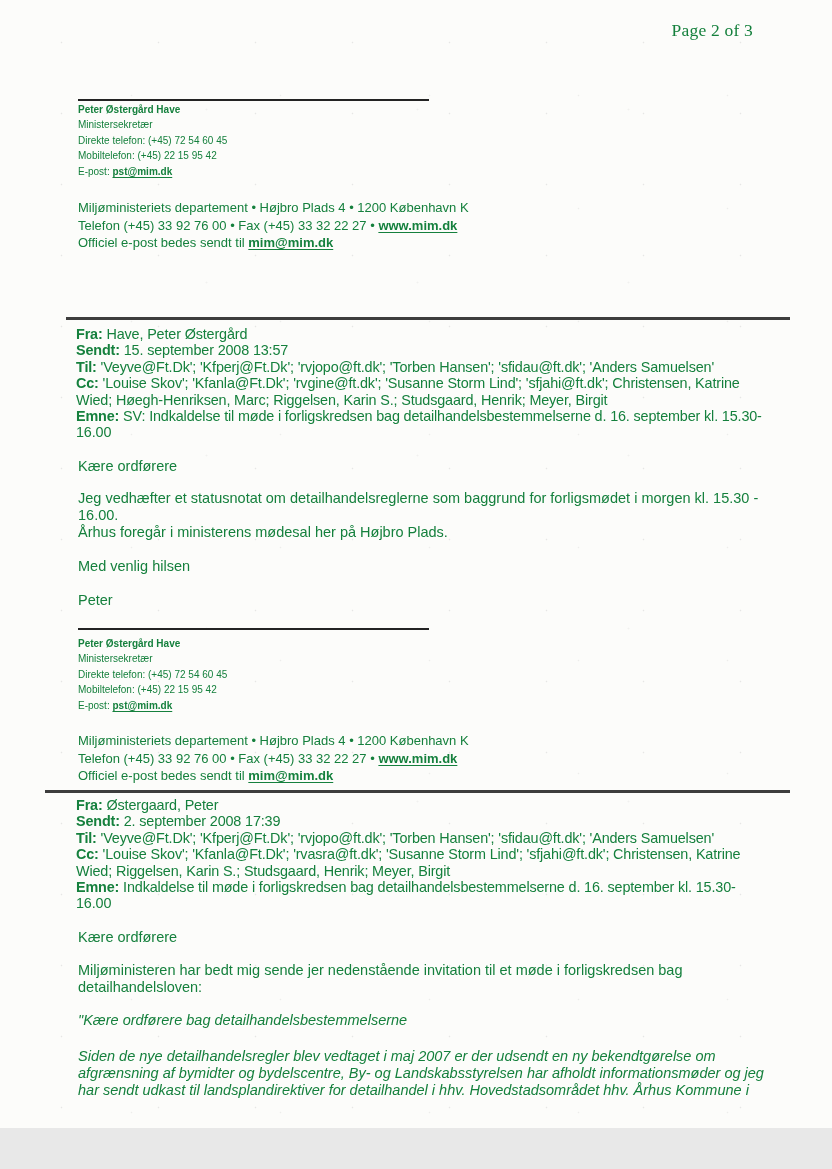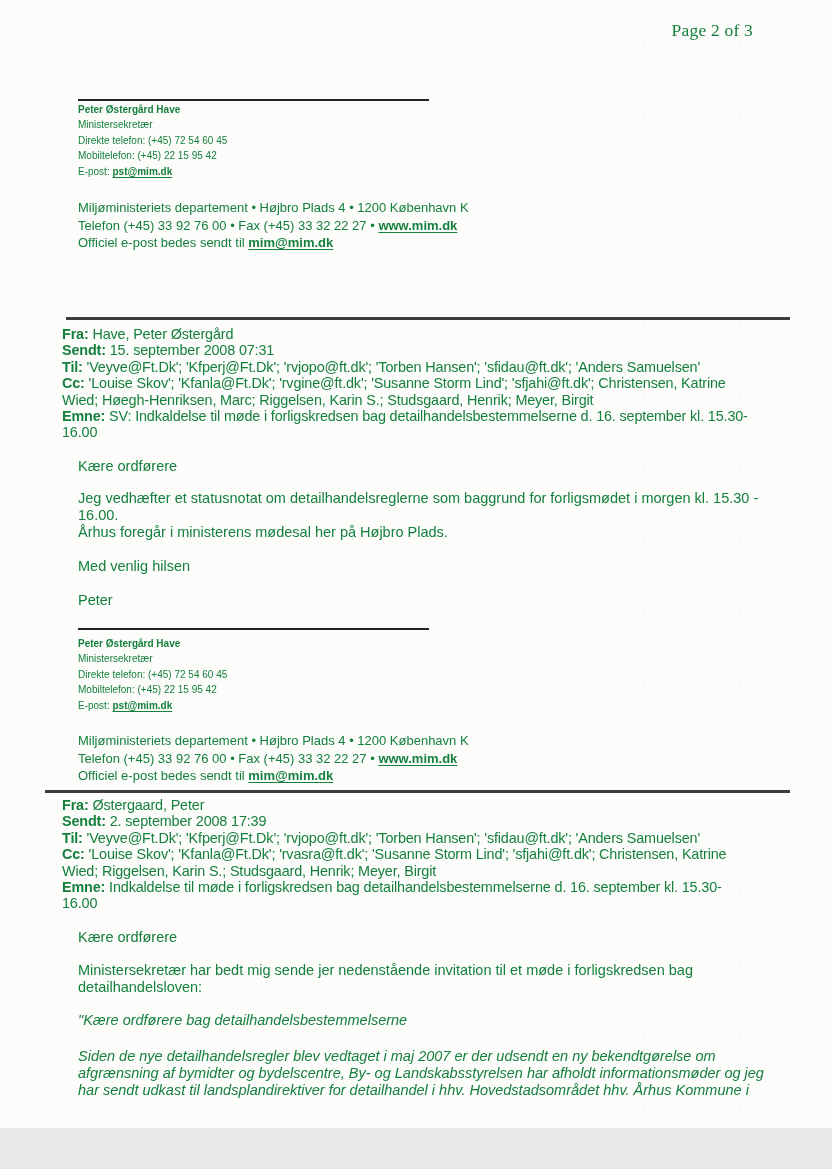--- a/index.html
+++ b/index.html
@@ -30,21 +30,21 @@
   #rule-mail2 { top:790px; left:45px; width:745px; }
 
   .sig-block { position:absolute; left:78px; width:620px; font-size:10px; line-height:15.4px; }
   #sig1-main { top:102px; }
   #sig2-main { top:636px; }
   .sig-block .name { font-weight:bold; }
   .sig-org { position:absolute; left:78px; width:640px; font-size:13px; line-height:17.6px; }
   #sig1-org { top:199px; }
   #sig2-org { top:732px; }
 
-  .mail-headers { position:absolute; left:62px; width:688px; font-size:14.4px; line-height:16.4px; letter-spacing:-0.15px; }
+  .mail-headers { position:absolute; left:76px; width:688px; font-size:14.4px; line-height:16.4px; letter-spacing:-0.15px; }
   #mail1-headers { top:326px; }
   #mail2-headers { top:797px; }
   .lbl { font-weight:bold; }
 
   .body-line { position:absolute; left:78px; font-size:14.5px; line-height:17px; }
   #mail1-greeting { top:458px; }
   #mail1-para { top:490px; width:710px; }
   #mail1-closing { top:558px; }
   #mail1-signoff { top:592px; }
   #mail2-greeting { top:929px; }
@@ -72,21 +72,21 @@
   </div>
   <div class="sig-org" id="sig1-org">
     <div>Miljøministeriets departement • Højbro Plads 4 • 1200 København K</div>
     <div><span>Telefon (+45) 33 92 76 00 • Fax (+45) 33 32 22 27 •</span> <span class="u">www.mim.dk</span></div>
     <div><span>Officiel e-post bedes sendt til</span> <span class="u">mim@mim.dk</span></div>
   </div>
 
   <div class="rule-full" id="rule-mail1"></div>
   <div class="mail-headers" id="mail1-headers">
     <div><span class="lbl">Fra:</span> <span>Have, Peter Østergård</span></div>
-    <div><span class="lbl">Sendt:</span> <span>15. september 2008 07:31</span></div>
+    <div><span class="lbl">Sendt:</span> <span>15. september 2008 13:57</span></div>
     <div><span class="lbl">Til:</span> <span>'Veyve@Ft.Dk'; 'Kfperj@Ft.Dk'; 'rvjopo@ft.dk'; 'Torben Hansen'; 'sfidau@ft.dk'; 'Anders Samuelsen'</span></div>
     <div><span class="lbl">Cc:</span> <span>'Louise Skov'; 'Kfanla@Ft.Dk'; 'rvgine@ft.dk'; 'Susanne Storm Lind'; 'sfjahi@ft.dk'; Christensen, Katrine Wied; Høegh-Henriksen, Marc; Riggelsen, Karin S.; Studsgaard, Henrik; Meyer, Birgit</span></div>
     <div><span class="lbl">Emne:</span> <span>SV: Indkaldelse til møde i forligskredsen bag detailhandelsbestemmelserne d. 16. september kl. 15.30-16.00</span></div>
   </div>
 
   <div class="body-line" id="mail1-greeting">Kære ordførere</div>
   <div class="body-line" id="mail1-para">
     <p>Jeg vedhæfter et statusnotat om detailhandelsreglerne som baggrund for forligsmødet i morgen kl. 15.30 - 16.00.</p>
     <p>Århus foregår i ministerens mødesal her på Højbro Plads.</p>
   </div>
@@ -111,20 +111,20 @@
   <div class="mail-headers" id="mail2-headers">
     <div><span class="lbl">Fra:</span> <span>Østergaard, Peter</span></div>
     <div><span class="lbl">Sendt:</span> <span>2. september 2008 17:39</span></div>
     <div><span class="lbl">Til:</span> <span>'Veyve@Ft.Dk'; 'Kfperj@Ft.Dk'; 'rvjopo@ft.dk'; 'Torben Hansen'; 'sfidau@ft.dk'; 'Anders Samuelsen'</span></div>
     <div><span class="lbl">Cc:</span> <span>'Louise Skov'; 'Kfanla@Ft.Dk'; 'rvasra@ft.dk'; 'Susanne Storm Lind'; 'sfjahi@ft.dk'; Christensen, Katrine Wied; Riggelsen, Karin S.; Studsgaard, Henrik; Meyer, Birgit</span></div>
     <div><span class="lbl">Emne:</span> <span>Indkaldelse til møde i forligskredsen bag detailhandelsbestemmelserne d. 16. september kl. 15.30-16.00</span></div>
   </div>
 
   <div class="body-line" id="mail2-greeting">Kære ordførere</div>
   <div class="body-line" id="mail2-para">
-    <p>Ministersekretær har bedt mig sende jer nedenstående invitation til et møde i forligskredsen bag detailhandelsloven:</p>
+    <p>Miljøministeren har bedt mig sende jer nedenstående invitation til et møde i forligskredsen bag detailhandelsloven:</p>
   </div>
   <div class="body-line italic" id="mail2-quote-greeting">"Kære ordførere bag detailhandelsbestemmelserne</div>
   <div class="body-line italic" id="mail2-quote-para">Siden de nye detailhandelsregler blev vedtaget i maj 2007 er der udsendt en ny bekendtgørelse om afgrænsning af bymidter og bydelscentre, By- og Landskabsstyrelsen har afholdt informationsmøder og jeg har sendt udkast til landsplandirektiver for detailhandel i hhv. Hovedstadsområdet hhv. Århus Kommune i</div>
 
   <div class="footer-date serif">25-05-2010</div>
 
 </div>
 
 </body></html>

